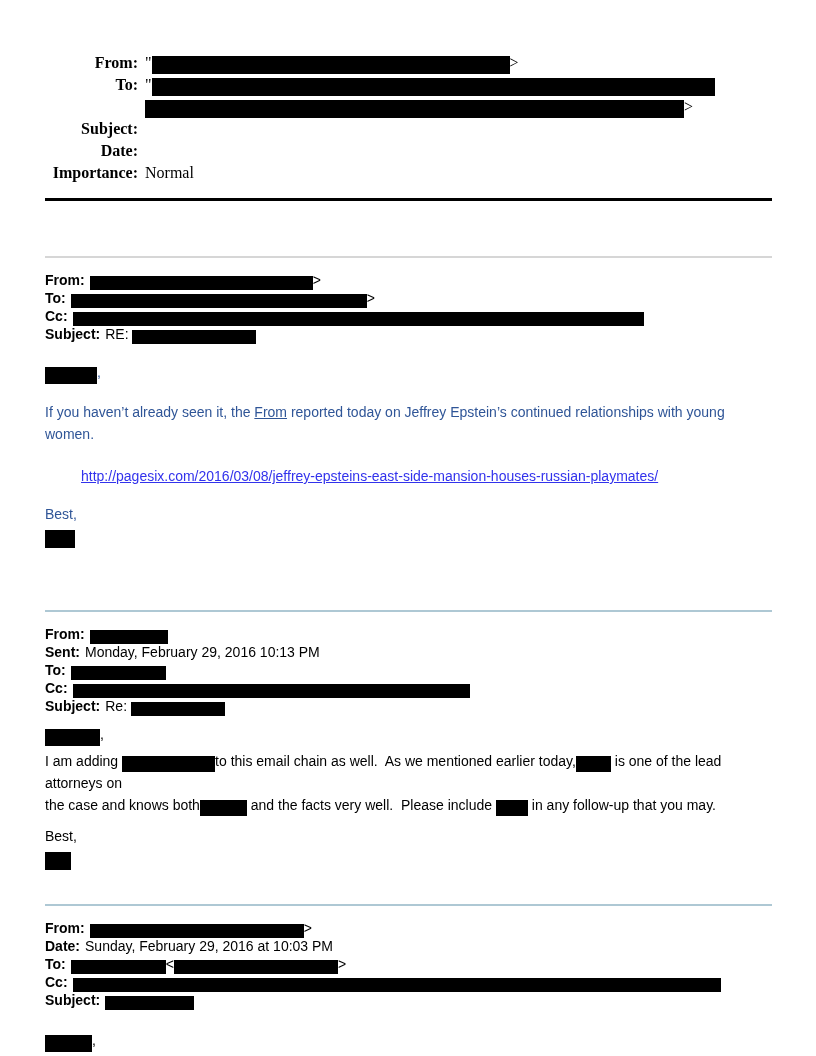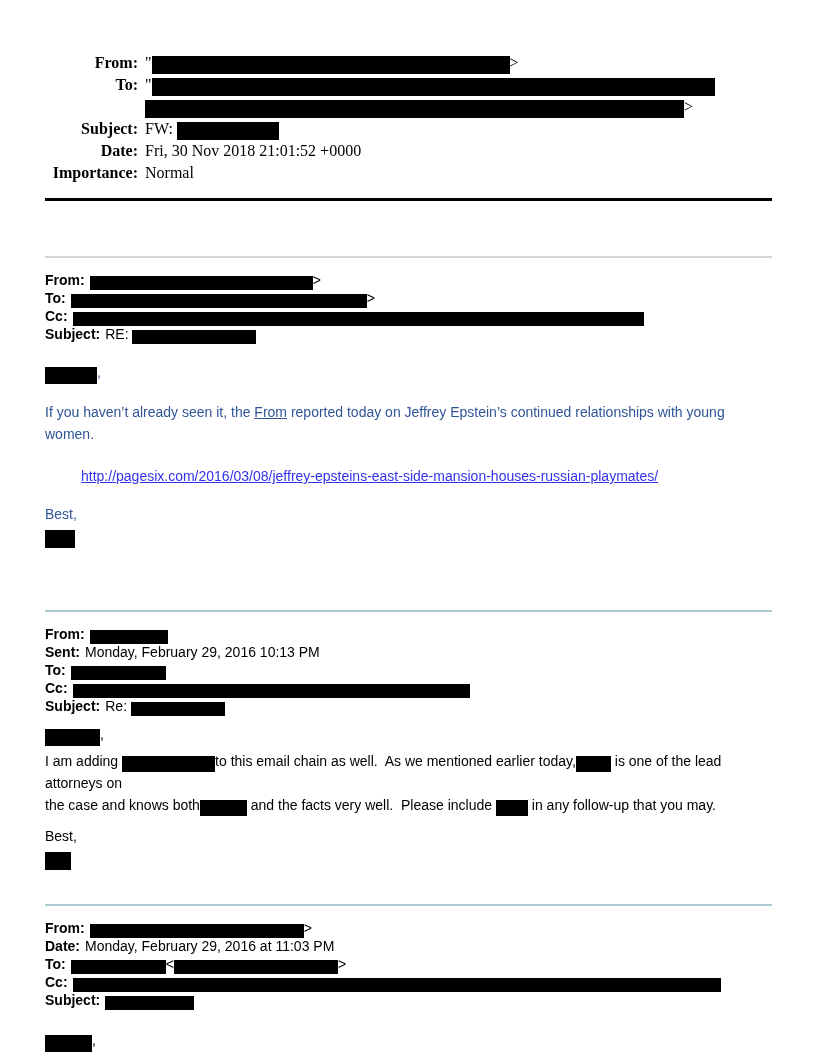--- a/index.html
+++ b/index.html
@@ -74,25 +74,23 @@
       <div class="hrow">
         <span class="hlabel">To:</span>
         <span class="hvalue"><span class="run">"</span><span class="redact" style="width: 563px;"></span></span>
       </div>
       <div class="hrow">
         <span class="hlabel"></span>
         <span class="hvalue"><span class="redact" style="width: 539px;"></span><span class="run">&gt;</span></span>
       </div>
       <div class="hrow">
         <span class="hlabel">Subject:</span>
-        <span class="hvalue"><span class="run">FW: </span><span class="redact" style="width: 102px;"></span></span>
       </div>
       <div class="hrow">
         <span class="hlabel">Date:</span>
-        <span class="hvalue"><span class="run">Fri, 30 Nov 2018 21:01:52 +0000</span></span>
       </div>
       <div class="hrow">
         <span class="hlabel">Importance:</span>
         <span class="hvalue"><span class="run">Normal</span></span>
       </div>
     </div>
 
   <div class="thickrule"></div>
 
   <section>
@@ -122,21 +120,21 @@
     <div class="para greeting m-greet2"><span class="redact" style="width: 55px;"></span><span class="run">,</span></div>
     <p class="para m-para2"><span class="run">I am adding </span><span class="redact" style="width: 93px;"></span><span class="run">to this email chain as well.  As we mentioned earlier today,</span><span class="redact" style="width: 35px;"></span><span class="run"> is one of the lead attorneys on</span><br><span class="run">the case and knows both</span><span class="redact" style="width: 47px;"></span><span class="run"> and the facts very well.  Please include </span><span class="redact" style="width: 32px;"></span><span class="run"> in any follow-up that you may.</span></p>
     <p class="para m-best2">Best,</p>
     <div class="para sig"><span class="redact" style="width: 26px;"></span></div>
   </section>
 
   <section>
     <div class="divider d3"></div>
     <div class="ehdr">
         <div class="hrow"><span class="hlabel">From:</span><span class="hvalue"><span class="redact" style="width: 214px;"></span><span class="run">&gt;</span></span></div>
-        <div class="hrow"><span class="hlabel">Date:</span><span class="hvalue"><span class="run">Monday, February 29, 2016 at 11:03 PM</span></span></div>
+        <div class="hrow"><span class="hlabel">Date:</span><span class="hvalue"><span class="run">Sunday, February 29, 2016 at 10:03 PM</span></span></div>
         <div class="hrow"><span class="hlabel">To:</span><span class="hvalue"><span class="redact" style="width: 95px;"></span><span class="run">&lt;</span><span class="redact" style="width: 164px;"></span><span class="run">&gt;</span></span></div>
         <div class="hrow"><span class="hlabel">Cc:</span><span class="hvalue"><span class="redact" style="width: 648px;"></span></span></div>
         <div class="hrow"><span class="hlabel">Subject:</span><span class="hvalue"><span class="redact" style="width: 89px;"></span></span></div>
       </div>
     <div class="para greeting m-greet3"><span class="redact" style="width: 47px;"></span><span class="run">,</span></div>
   </section>
 
 </div>
 
 </body></html>

